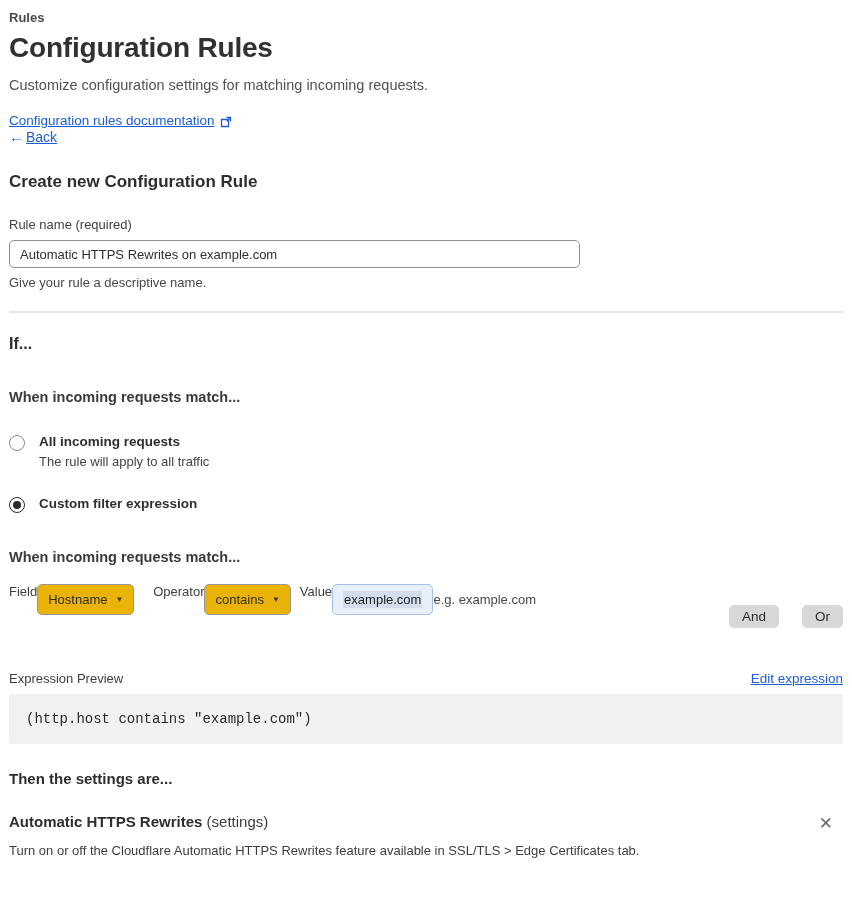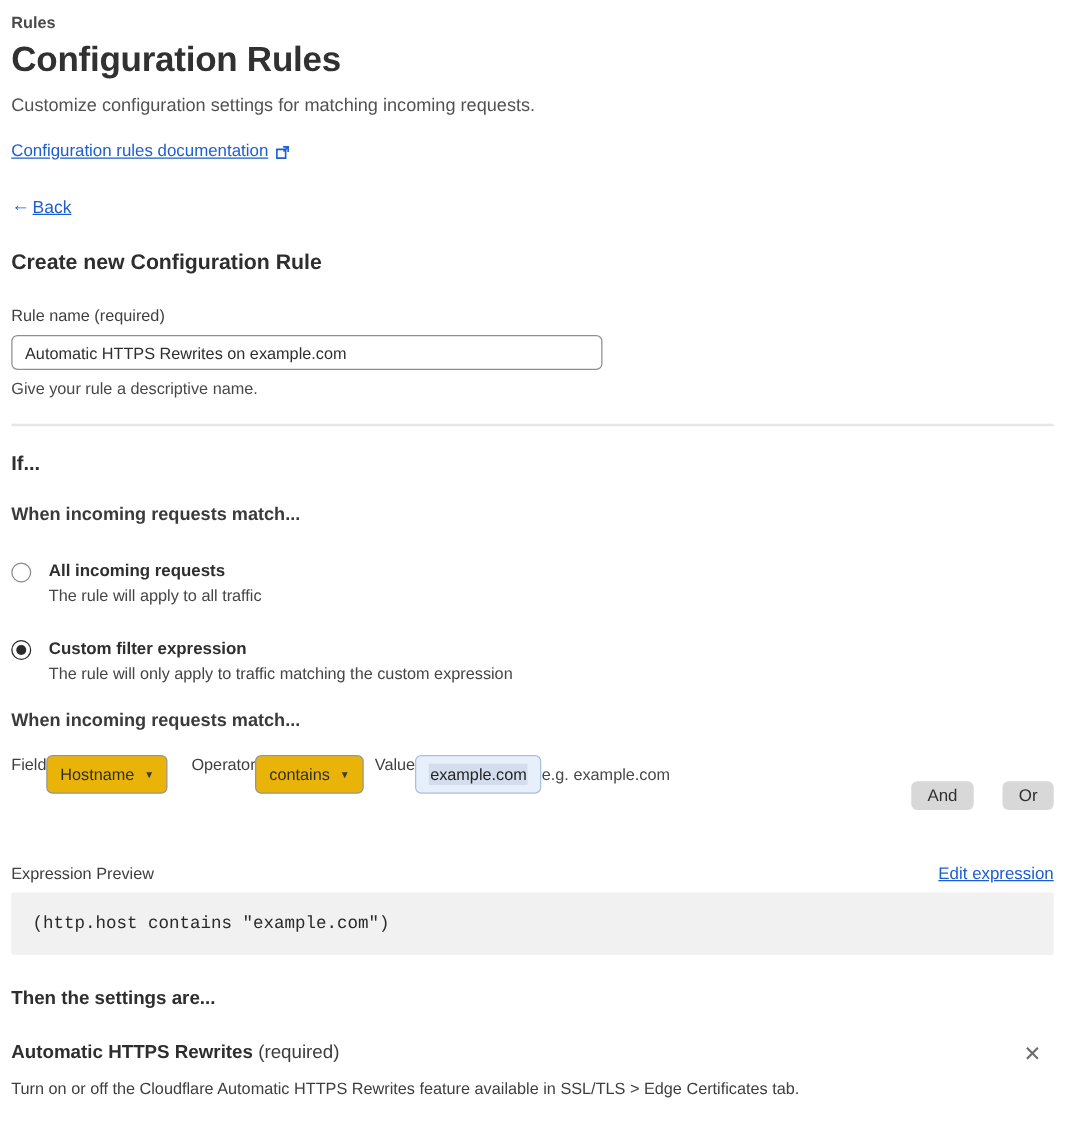--- a/index.html
+++ b/index.html
@@ -10,43 +10,43 @@
     font-family: "Liberation Sans", sans-serif;
     color: #363636;
     padding: 10px 9px 20px 9px;
   }
   a { color: #1d5dd2; text-decoration: underline; cursor: pointer; }
 
   .breadcrumb { font-size: 13px; font-weight: 700; color: #4a4a4a; margin-bottom: 7px; }
   .page-title { font-size: 28px; font-weight: 700; color: #313131; margin-bottom: 13px; letter-spacing: -0.2px; }
   .subtitle { font-size: 14.5px; color: #525252; margin-bottom: 20px; }
 
-  .doc-link-row { font-size: 13.5px; margin-bottom: 28px; display: flex; align-items: center; gap: 5px; }
+  .doc-link-row { font-size: 13.5px; display: flex; align-items: center; gap: 5px; }
   .ext-icon { display: inline-block; width: 12px; height: 12px; position: relative; top: 1px; }
   .ext-icon svg { display: block; }
 
   .back-row { font-size: 14px; margin-bottom: 27px; display: flex; align-items: center; }
   .back-arrow { color: #1d5dd2; text-decoration: none; margin-right: 2px; font-size: 15px; }
 
   .section-h2 { font-size: 17px; font-weight: 700; color: #2e2e2e; margin-bottom: 25px; }
 
   .field-label { font-size: 13px; color: #3f3f3f; margin-bottom: 8px; }
   .rule-name-input {
-    width: 473px; height: 28px;
+    width: 571px; height: 28px;
     border: 1px solid #8f8f8f; border-radius: 5px;
     font-family: "Liberation Sans", sans-serif;
     font-size: 13px; color: #2f2f2f;
     padding: 0 10px; background: #fff;
   }
   .help-text { font-size: 13px; color: #484848; margin-top: 7px; }
 
   .divider { border: none; border-top: 2px solid #e7e7e7; margin: 21px 0 0 0; }
 
   .if-heading { font-size: 16px; font-weight: 700; color: #2e2e2e; margin-top: 22px; }
-  .match-heading { font-size: 14.5px; font-weight: 700; color: #3a3a3a; margin-top: 23px; }
+  .match-heading { font-size: 14.5px; font-weight: 700; color: #3a3a3a; margin-top: 36px; }
 
   .radio-group { margin-top: 29px; }
   .radio-option { display: flex; align-items: flex-start; gap: 14px; cursor: pointer; }
   .radio-option + .radio-option { margin-top: 27px; }
   .radio-circle {
     width: 16px; height: 16px; border-radius: 50%;
     border: 1px solid #8a8a8a; background: #fff; flex: 0 0 auto;
     margin-top: 1px; position: relative;
   }
   .radio-circle.checked { border: 1.5px solid #2b2b2b; }
@@ -150,21 +150,20 @@
     <span class="radio-circle"></span>
     <div>
       <div class="radio-label">All incoming requests</div>
       <div class="radio-desc">The rule will apply to all traffic</div>
     </div>
   </div>
   <div class="radio-option">
     <span class="radio-circle checked"></span>
     <div>
       <div class="radio-label">Custom filter expression</div>
-      <div class="radio-desc">The rule will only apply to traffic matching the custom expression</div>
     </div>
   </div>
 </div>
 
 <div class="match-heading">When incoming requests match...</div>
 
 <div class="filter-row">
   <div class="filter-col col-field">
     <div class="field-label">Field</div>
     <div class="select-box">
@@ -196,21 +195,21 @@
   <div class="expr-label">Expression Preview</div>
   <a class="expr-edit">Edit expression</a>
 </div>
 
 <div class="code-block">(http.host contains "example.com")</div>
 
 <div class="then-heading">Then the settings are...</div>
 
 <div class="setting-header">
   <div class="setting-title">
-    <b>Automatic HTTPS Rewrites</b><span class="setting-optional"> (required)</span>
+    <b>Automatic HTTPS Rewrites</b><span class="setting-optional"> (settings)</span>
   </div>
   <button class="close-btn">✕</button>
 </div>
 
 <div class="setting-desc">Turn on or off the Cloudflare Automatic HTTPS Rewrites feature available in SSL/TLS &gt; Edge Certificates tab.</div>
 
 
 
 
 

